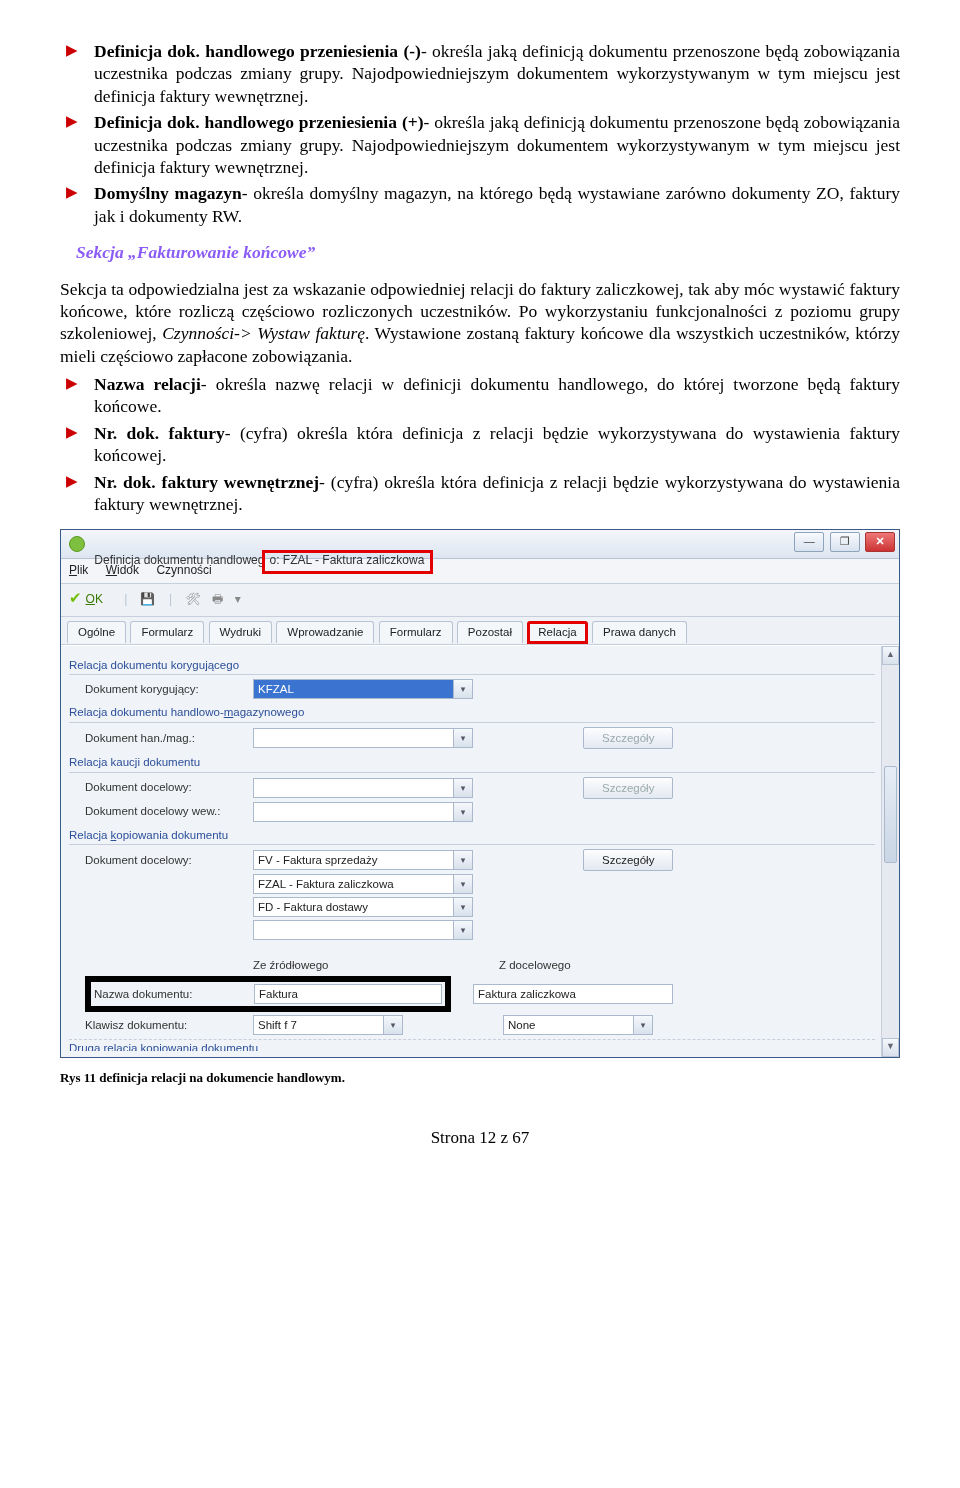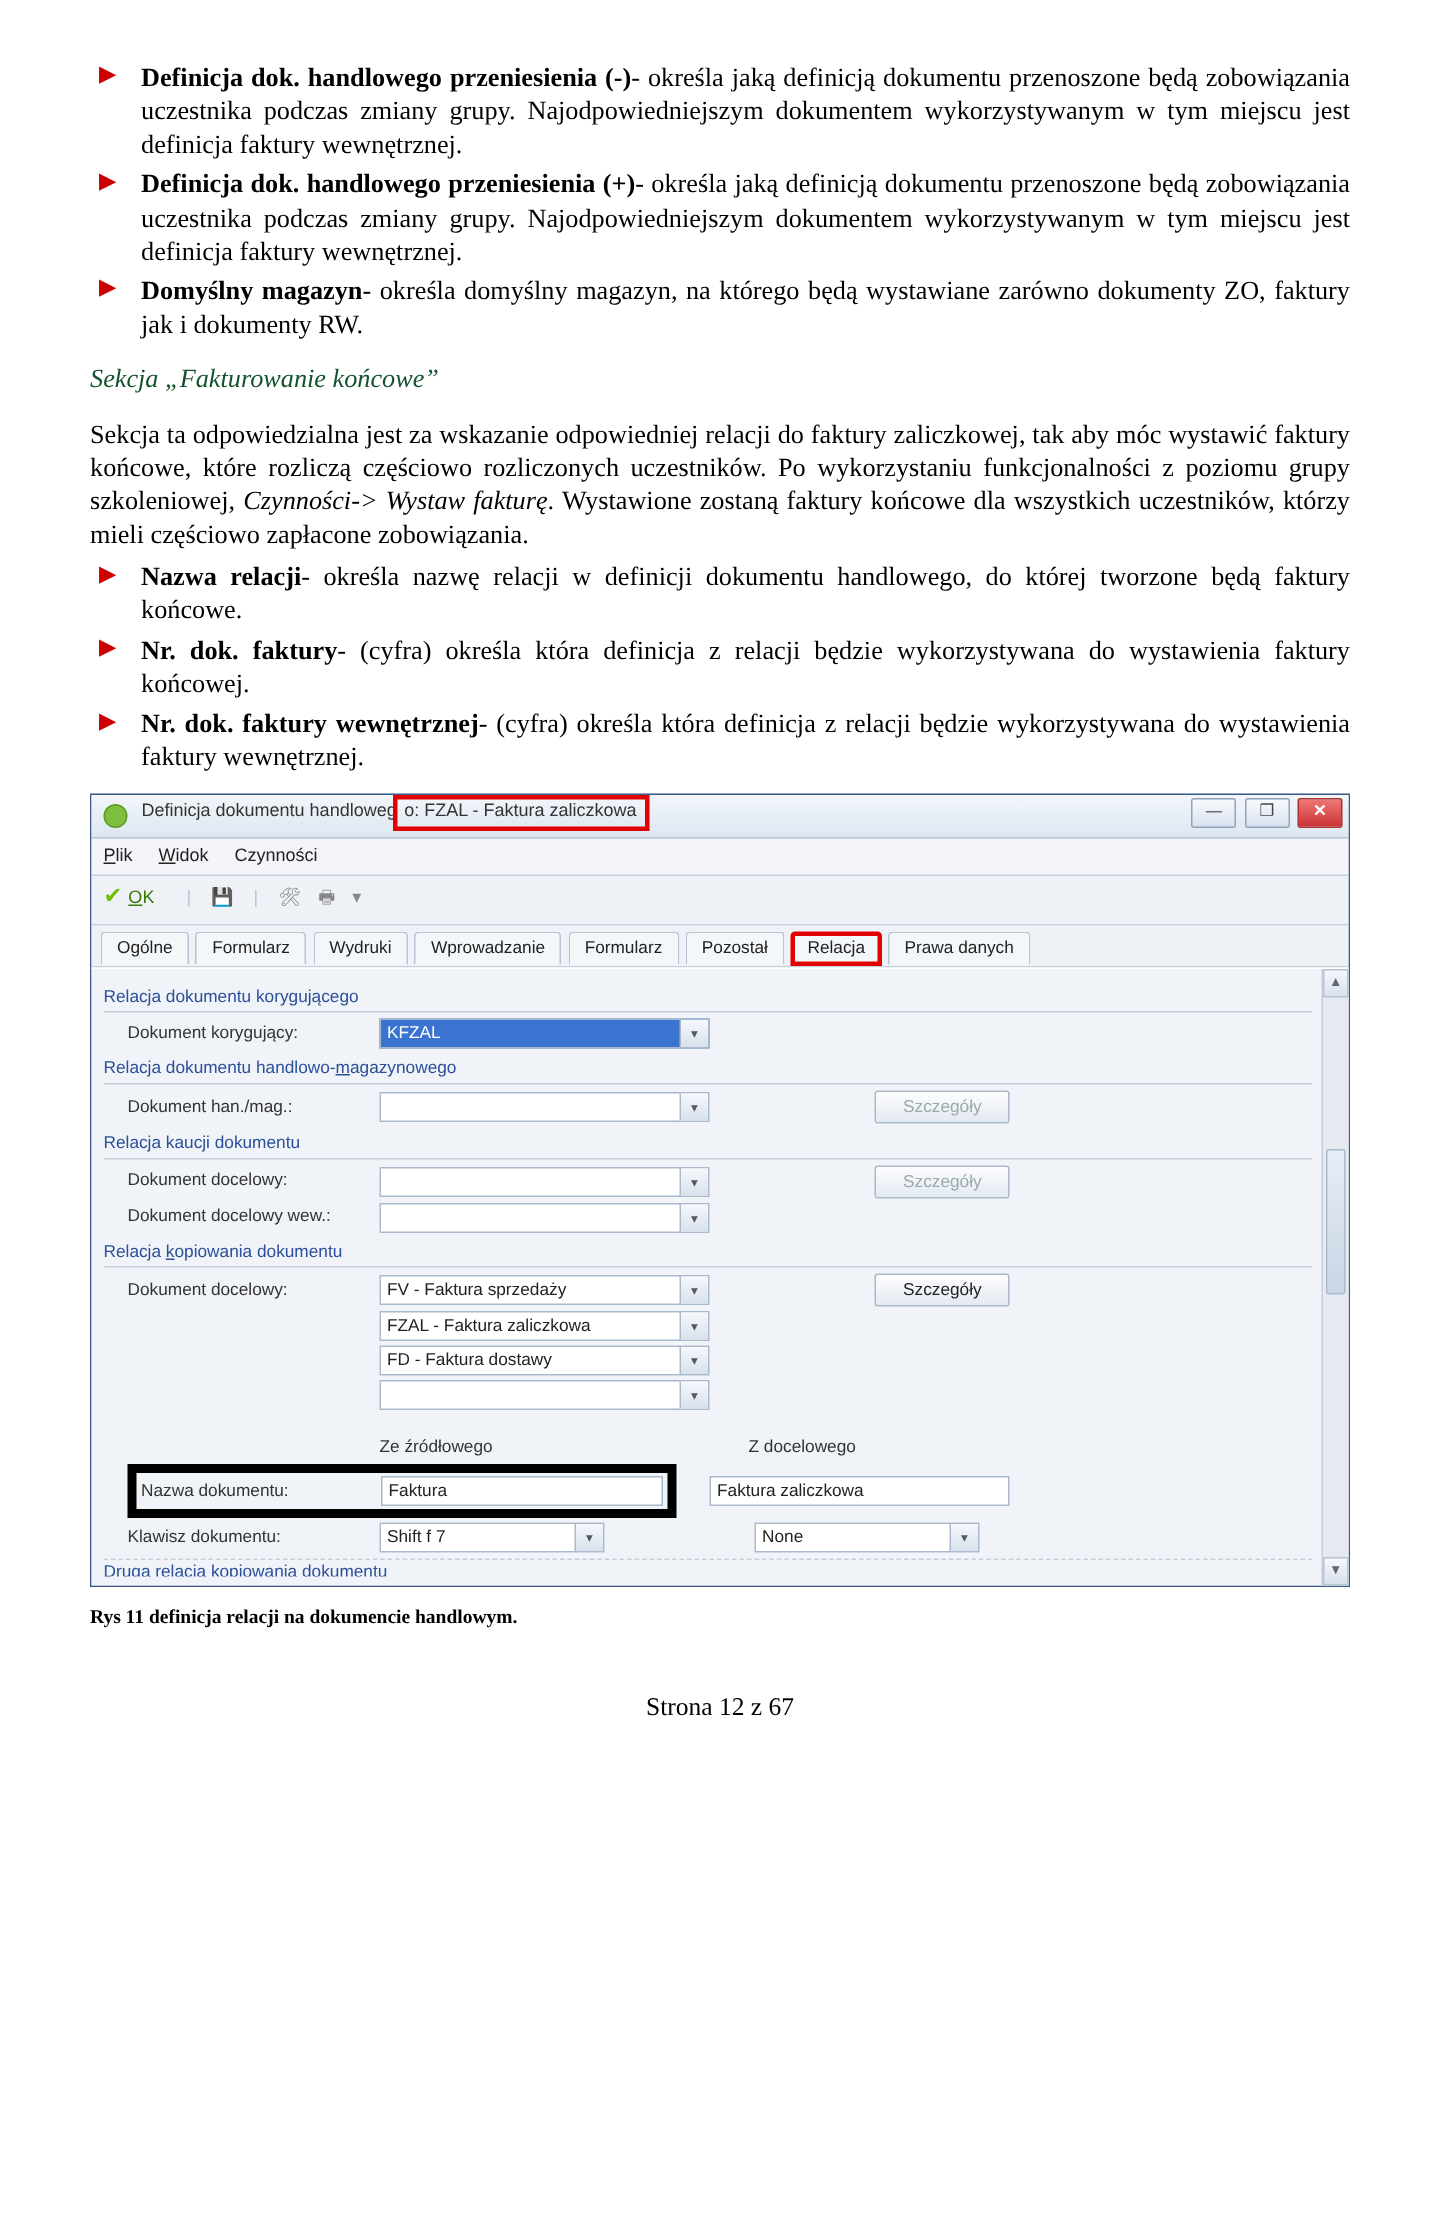--- a/index.html
+++ b/index.html
@@ -16,33 +16,33 @@
   .bullet-list { margin: 0 0 14px 0; padding: 0 0 0 34px; list-style: none; }
   .bullet-list li { position: relative; text-align: justify; margin-bottom: 4px; }
   .bullet-list li::before {
     content: "▶";
     position: absolute;
     left: -28px;
     top: 1px;
     color: #c00;
     font-size: 15px;
   }
-  .section-title { color: #14532d; font-style: italic; font-weight: normal; margin: 12px 0 14px 0; }
+  .section-title { color: #8b5cf6; font-style: italic; font-weight: bold; margin: 12px 0 14px 16px; }
   .body-para { text-align: justify; margin: 0 0 6px 0; }
   .italic { font-style: italic; }
   .bold { font-weight: bold; }
   .caption { font-size: 13px; font-weight: bold; margin-top: 12px; }
   .page-num { text-align: center; margin-top: 40px; font-size: 17px; }
 
   
   .shot-wrap{margin:6px 0 4px 0;}
   .win-frame{border:1px solid #3b5a8a;background:#dfe6ef;font-family:"Segoe UI",Tahoma,sans-serif;font-size:12px;color:#222;}
   .titlebar{height:28px;background:linear-gradient(#f3f6fb,#dde6f1);position:relative;border-bottom:1px solid #b8c4d4;}
   .title-icon{display:inline-block;width:14px;height:14px;border-radius:50%;background:#7fbf3f;border:1px solid #5a9a1f;margin:6px 6px 0 8px;vertical-align:top;}
-  .title-text{display:inline-block;margin-top:0;color:#333;}
+  .title-text{display:inline-block;margin-top:20px;color:#333;}
   .title-highlight{border:3px solid #e30000;padding:0 6px 2px 4px;display:inline-block;margin-left:-2px;}
   .win-btns{position:absolute;right:4px;top:2px;}
   .win-btn{display:inline-block;width:28px;height:18px;border:1px solid #8fa3bb;border-radius:2px;margin-left:2px;background:linear-gradient(#f8fafd,#d8e2ef);text-align:center;font-size:11px;line-height:16px;color:#444;}
   .win-btn.close{background:linear-gradient(#e77,#c33);color:#fff;border-color:#a33;font-weight:bold;}
   .menubar{background:#f3f5f9;border-bottom:1px solid #c6cfdb;padding:4px 8px;}
   .menubar span{margin-right:14px;}
   .menubar u{text-decoration:underline;}
   .toolbar{background:#eef2f7;border-bottom:1px solid #c6cfdb;padding:4px 8px;height:24px;}
   .ok-btn{display:inline-block;color:#3a7a00;margin-right:12px;}
   .ok-btn::before{content:"✔";color:#6fbf00;font-size:15px;margin-right:4px;}

